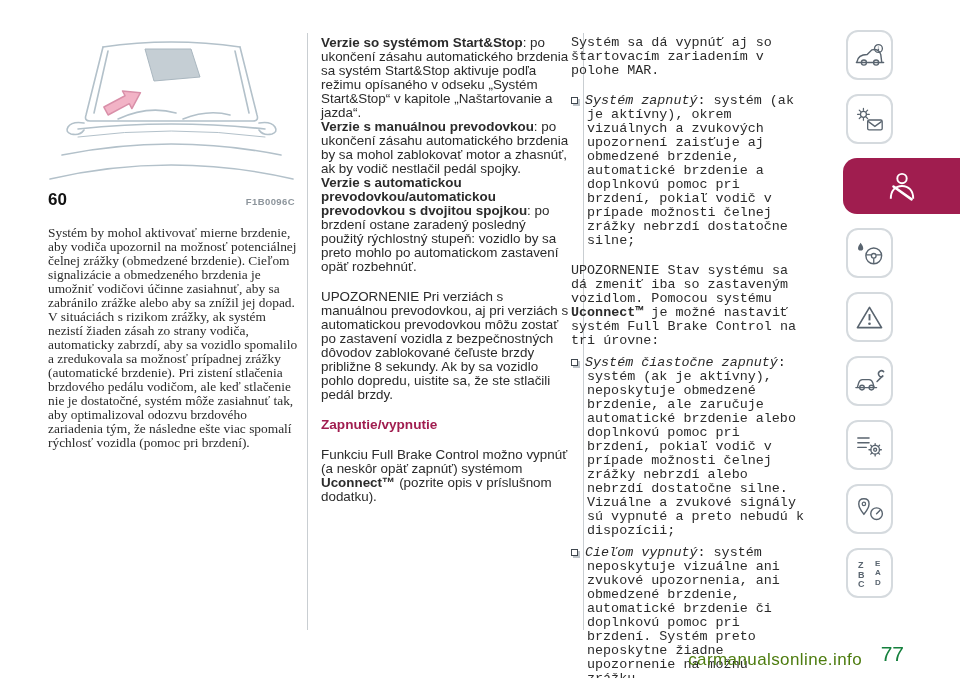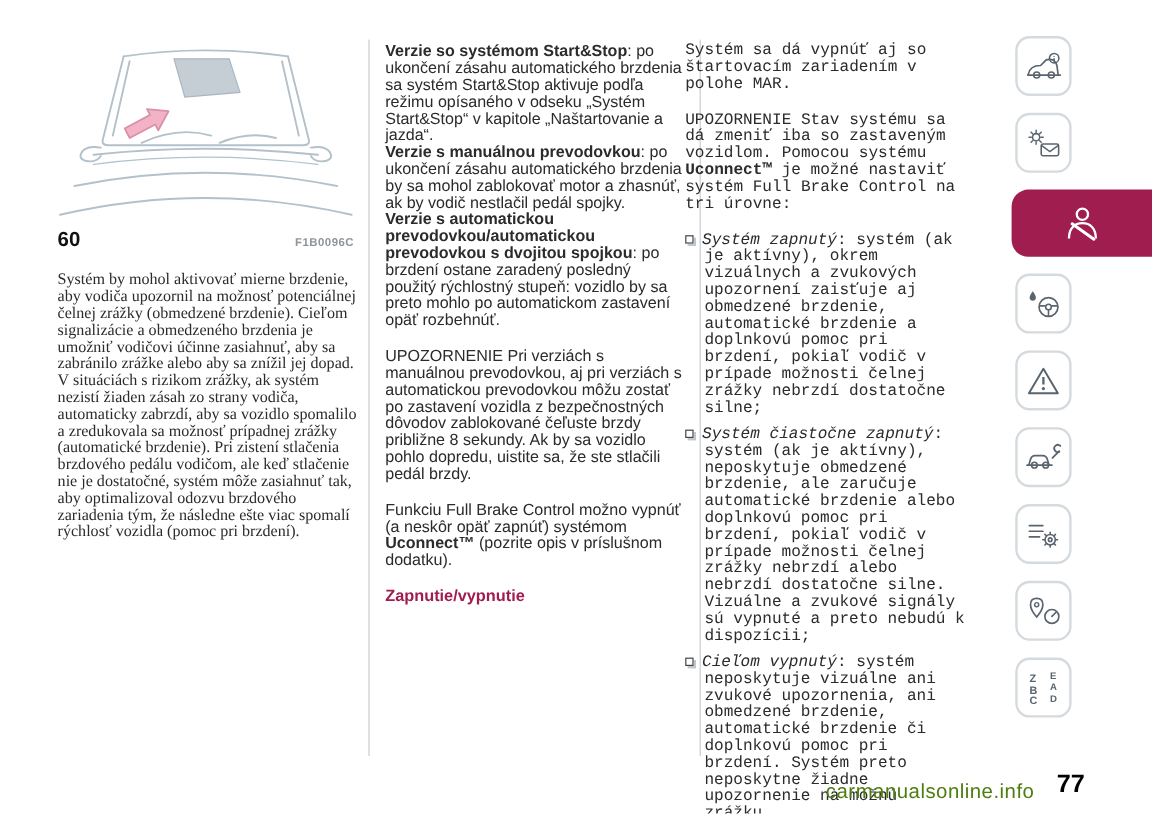--- a/index.html
+++ b/index.html
@@ -34,21 +34,21 @@
   
   .sidebar { position:absolute; top:30px; right:0; width:117px; display:flex;
              flex-direction:column; gap:14px; align-items:flex-start; }
   .tile { width:47px; height:50px; margin-left:3px; border:2px solid #d5dade; border-radius:12px;
           background:#fff; display:flex; align-items:center; justify-content:center; color:var(--iconink); }
   .tile.active { width:117px; height:56px; margin-left:0; border:none;
                  border-radius:14px 0 0 14px; background:var(--accent); color:#fff; }
 
   
   .watermark { position:absolute; right:98px; bottom:8px; font-size:17px; color:#4d7c0f; letter-spacing:.4px; }
-  .pageno { position:absolute; right:56px; bottom:12px; font-size:21px; font-weight:bold; color:#000000; }
+  .pageno { position:absolute; right:56px; bottom:12px; font-size:21px; font-weight:normal; color:#15803d; }
 </style>
 </head>
 <body>
 
 <div class="page">
 
   <div class="figure">
     <svg viewBox="0 0 247 152">
       <g fill="none" stroke="#b3c1ca" stroke-width="1.6" stroke-linecap="round" stroke-linejoin="round">
         <path d="M55 14 Q123 4 192 14"></path>
@@ -80,27 +80,27 @@
 
   <div class="col col1">
       <div class="block paragraph"><span>Systém by mohol aktivovať mierne brzdenie, aby vodiča upozornil na možnosť potenciálnej čelnej zrážky (obmedzené brzdenie). Cieľom signalizácie a obmedzeného brzdenia je umožniť vodičovi účinne zasiahnuť, aby sa zabránilo zrážke alebo aby sa znížil jej dopad.</span></div>
       <div class="block paragraph"><span>V situáciách s rizikom zrážky, ak systém nezistí žiaden zásah zo strany vodiča, automaticky zabrzdí, aby sa vozidlo spomalilo a zredukovala sa možnosť prípadnej zrážky (automatické brzdenie). Pri zistení stlačenia brzdového pedálu vodičom, ale keď stlačenie nie je dostatočné, systém môže zasiahnuť tak, aby optimalizoval odozvu brzdového zariadenia tým, že následne ešte viac spomalí rýchlosť vozidla (pomoc pri brzdení).</span></div>
     </div>
   <div class="col col2">
       <div class="block paragraph"><span class="b">Verzie so systémom Start&amp;Stop</span><span>: po ukončení zásahu automatického brzdenia sa systém Start&amp;Stop aktivuje podľa režimu opísaného v odseku „Systém Start&amp;Stop“ v kapitole „Naštartovanie a jazda“.</span></div>
       <div class="block paragraph"><span class="b">Verzie s manuálnou prevodovkou</span><span>: po ukončení zásahu automatického brzdenia by sa mohol zablokovať motor a zhasnúť, ak by vodič nestlačil pedál spojky.</span></div>
       <div class="block paragraph"><span class="b">Verzie s automatickou prevodovkou/automatickou prevodovkou s dvojitou spojkou</span><span>: po brzdení ostane zaradený posledný použitý rýchlostný stupeň: vozidlo by sa preto mohlo po automatickom zastavení opäť rozbehnúť.</span></div>
       <div class="block paragraph gap"><span>UPOZORNENIE Pri verziách s manuálnou prevodovkou, aj pri verziách s automatickou prevodovkou môžu zostať po zastavení vozidla z bezpečnostných dôvodov zablokované čeľuste brzdy približne 8 sekundy. Ak by sa vozidlo pohlo dopredu, uistite sa, že ste stlačili pedál brzdy.</span></div>
+      <div class="block heading"><span class="b">Zapnutie/vypnutie</span></div>
       <div class="block paragraph gap"><span>Funkciu Full Brake Control možno vypnúť (a neskôr opäť zapnúť) systémom </span><span class="b">Uconnect™</span><span> (pozrite opis v príslušnom dodatku).</span></div>
-      <div class="block heading"><span class="b">Zapnutie/vypnutie</span></div>
     </div>
   <div class="col col3">
       <div class="block paragraph"><span>Systém sa dá vypnúť aj so štartovacím zariadením v polohe MAR.</span></div>
+      <div class="block list-item gap"><span class="marker"></span><span class="i">Systém zapnutý</span><span>: systém (ak je aktívny), okrem vizuálnych a zvukových upozornení zaisťuje aj obmedzené brzdenie, automatické brzdenie a doplnkovú pomoc pri brzdení, pokiaľ vodič v prípade možnosti čelnej zrážky nebrzdí dostatočne silne;</span></div>
       <div class="block paragraph gap"><span>UPOZORNENIE Stav systému sa dá zmeniť iba so zastaveným vozidlom. Pomocou systému </span><span class="b">Uconnect™</span><span> je možné nastaviť systém Full Brake Control na tri úrovne:</span></div>
-      <div class="block list-item gap"><span class="marker"></span><span class="i">Systém zapnutý</span><span>: systém (ak je aktívny), okrem vizuálnych a zvukových upozornení zaisťuje aj obmedzené brzdenie, automatické brzdenie a doplnkovú pomoc pri brzdení, pokiaľ vodič v prípade možnosti čelnej zrážky nebrzdí dostatočne silne;</span></div>
       <div class="block list-item"><span class="marker"></span><span class="i">Systém čiastočne zapnutý</span><span>: systém (ak je aktívny), neposkytuje obmedzené brzdenie, ale zaručuje automatické brzdenie alebo doplnkovú pomoc pri brzdení, pokiaľ vodič v prípade možnosti čelnej zrážky nebrzdí alebo nebrzdí dostatočne silne. Vizuálne a zvukové signály sú vypnuté a preto nebudú k dispozícii;</span></div>
       <div class="block list-item"><span class="marker"></span><span class="i">Cieľom vypnutý</span><span>: systém neposkytuje vizuálne ani zvukové upozornenia, ani obmedzené brzdenie, automatické brzdenie či doplnkovú pomoc pri brzdení. Systém preto neposkytne žiadne upozornenie na možnú zrážku.</span></div>
     </div>
 
   <div class="sidebar">
 
     <div class="tile">
       <svg width="30" height="27" viewBox="0 0 32 28">
         <circle cx="25" cy="6.5" r="4.2" fill="none" stroke="currentColor" stroke-width="1.4"></circle>
         <line x1="25" y1="4.6" x2="25" y2="5.3" stroke="currentColor" stroke-width="1.4"></line>

